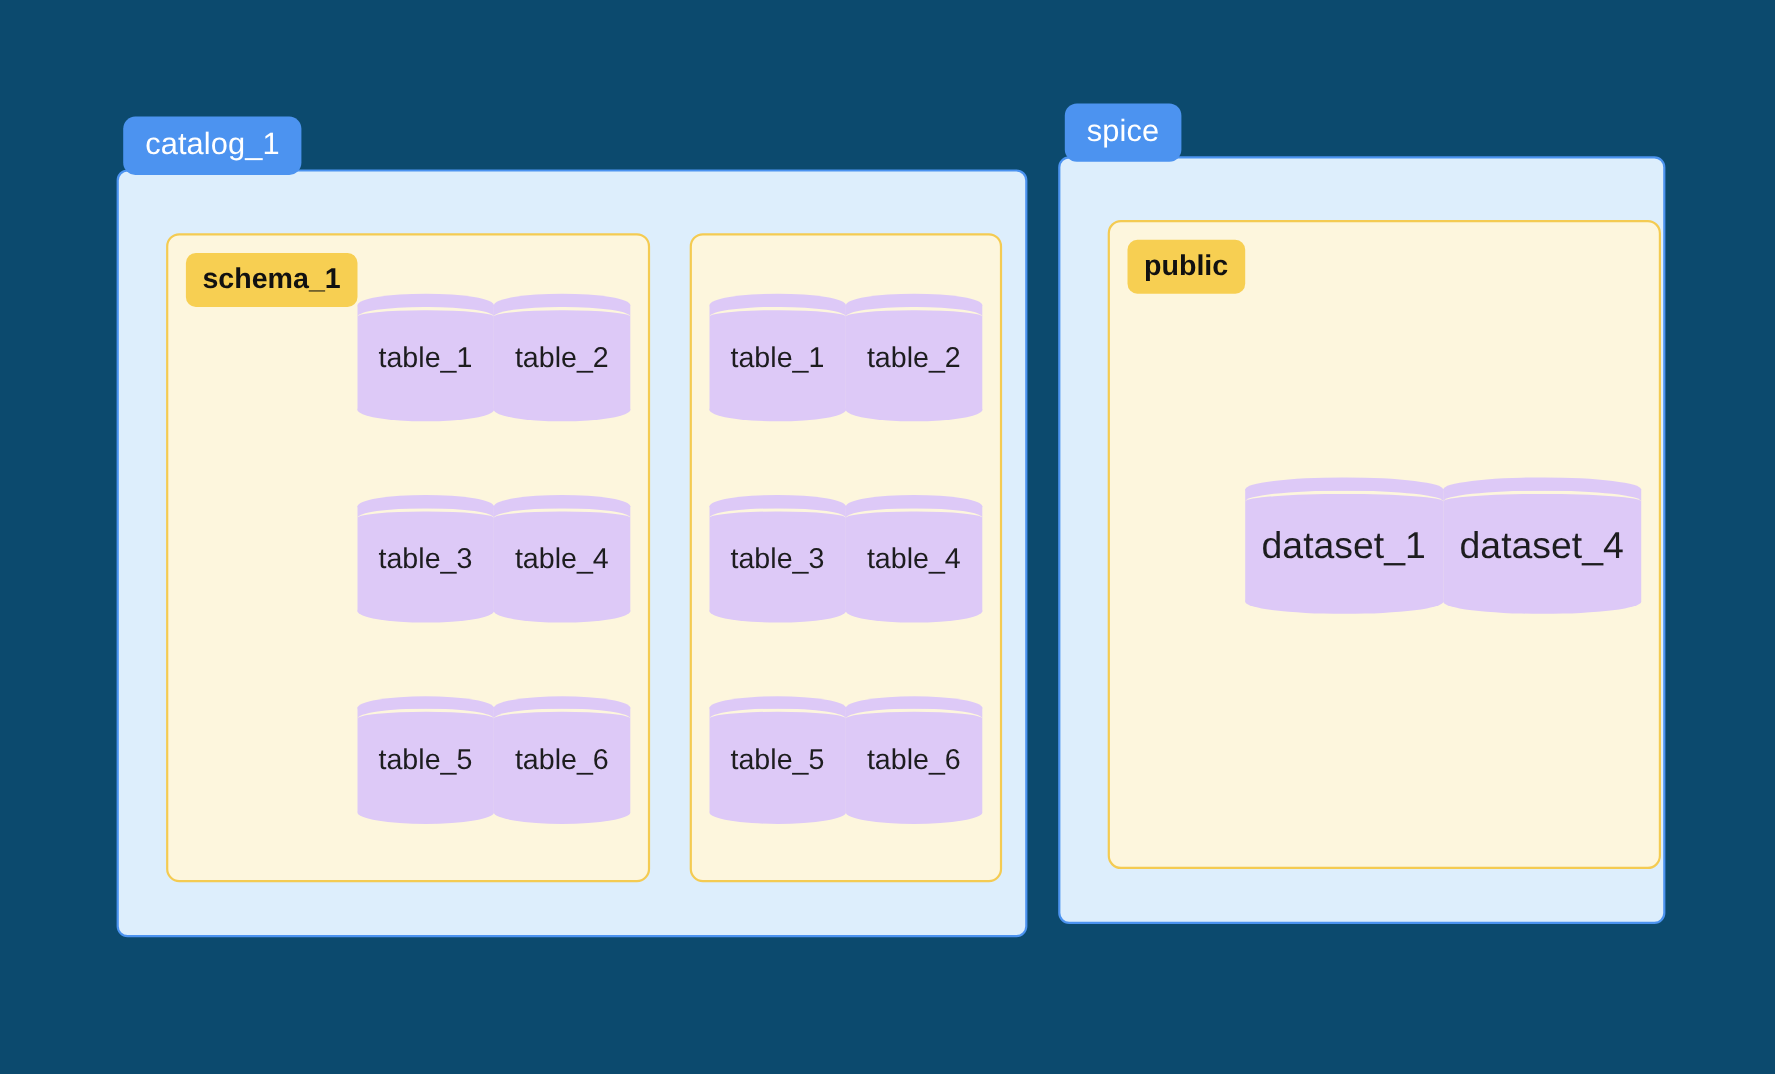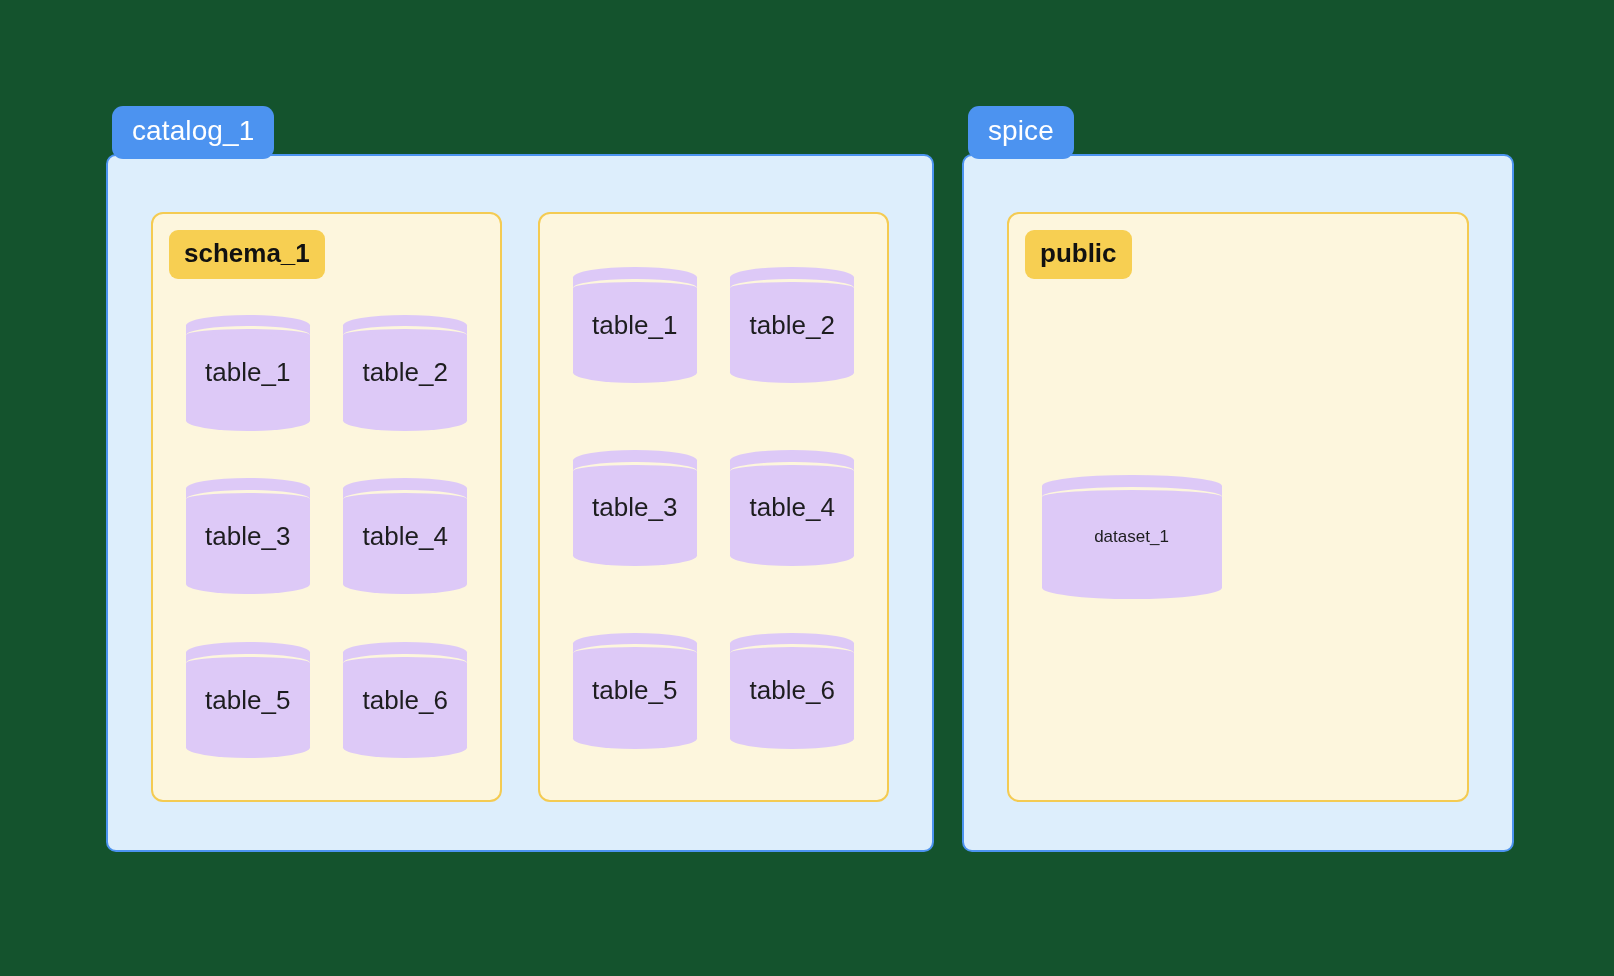--- a/index.html
+++ b/index.html
@@ -13,21 +13,21 @@
     height: 976px;
     font-family: "Liberation Sans", sans-serif;
     overflow: hidden;
     position: relative;
   }
 
   #canvas {
     position: relative;
     width: 1614px;
     height: 976px;
-    background: #14532d;
+    background: #0c4a6e;
   }
 
   
   .catalog-group {
     position: absolute;
   }
   .catalog-pill {
     position: absolute;
     top: 0;
     left: 6px;
@@ -69,21 +69,21 @@
   
   .schema-panel {
     position: relative;
     flex: 1 1 0;
     background: #fdf6dd;
     border: 2px solid #f4cb52;
     border-radius: 12px;
     box-sizing: border-box;
     padding: 16px 16px 18px 16px;
     display: flex;
-    flex-direction: column;
+    flex-direction: row;
   }
   .schema-pill {
     align-self: flex-start;
     background: #f7cf52;
     color: #111111;
     font-size: 26px;
     font-weight: bold;
     line-height: 1;
     padding: 10px 15px 13px 15px;
     border-radius: 9px;
@@ -163,21 +163,21 @@
   
   .cyl-table {
     width: 124px;
     height: 116px;
   }
   
   .cyl-dataset {
     width: 180px;
     height: 124px;
   }
-  .cyl-dataset .label { font-size: 17px; }
+  .cyl-dataset .label { font-size: 34px; }
 </style>
 </head>
 <body>
 
 <div id="canvas">
     <div class="catalog-group" style="left: 106px; top: 106px; width: 828px; height: 746px;">
       <div class="catalog-box"></div>
       <div class="catalog-pill">catalog_1</div>
       <div class="catalog-inner">
         <div class="schema-panel">
@@ -292,33 +292,42 @@
                 <div class="body"></div>
                 <div class="top"></div>
                 <div class="rim"></div>
                 <div class="label">table_6</div>
               </div>
             </div>
           </div>
         </div>
       </div>
     </div>
-    <div class="catalog-group" style="left: 962px; top: 106px; width: 552px; height: 746px;">
+    <div class="catalog-group" style="left: 962px; top: 94px; width: 552px; height: 746px;">
       <div class="catalog-box"></div>
       <div class="catalog-pill">spice</div>
       <div class="catalog-inner">
         <div class="schema-panel">
           <div class="schema-pill">public</div>
           <div class="obj-grid">
             <div class="obj-cell">
               <div class="cyl cyl-dataset">
                 <div class="bottom"></div>
                 <div class="body"></div>
                 <div class="top"></div>
                 <div class="rim"></div>
                 <div class="label">dataset_1</div>
               </div>
             </div>
+            <div class="obj-cell">
+              <div class="cyl cyl-dataset">
+                <div class="bottom"></div>
+                <div class="body"></div>
+                <div class="top"></div>
+                <div class="rim"></div>
+                <div class="label">dataset_4</div>
+              </div>
+            </div>
           </div>
         </div>
       </div>
     </div>
   </div>
 
 </body></html>

